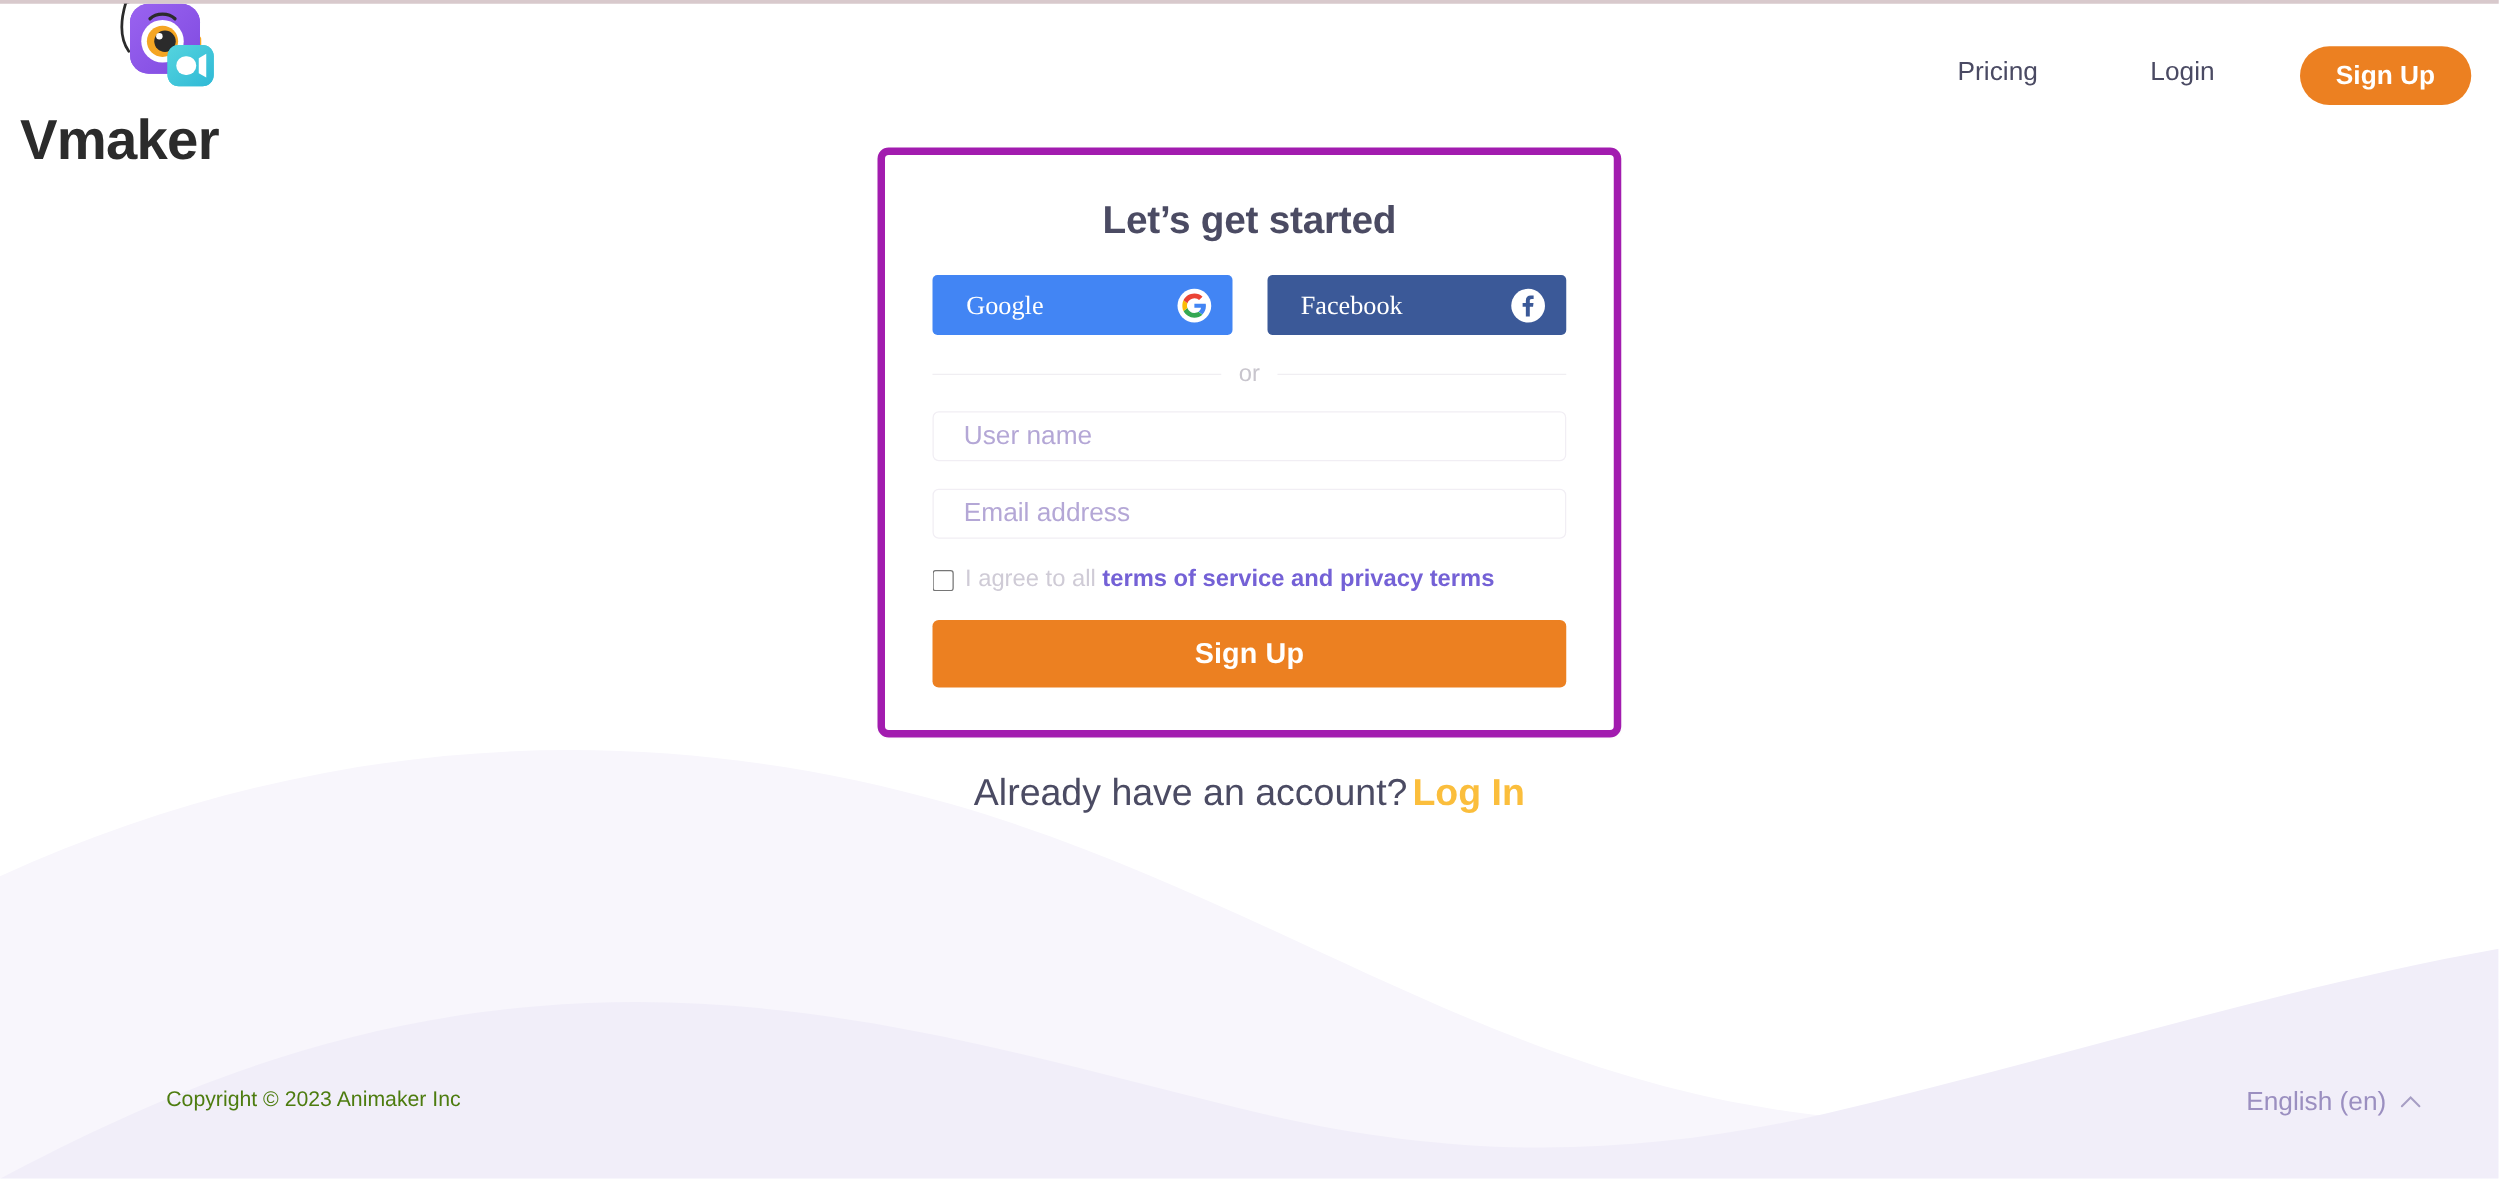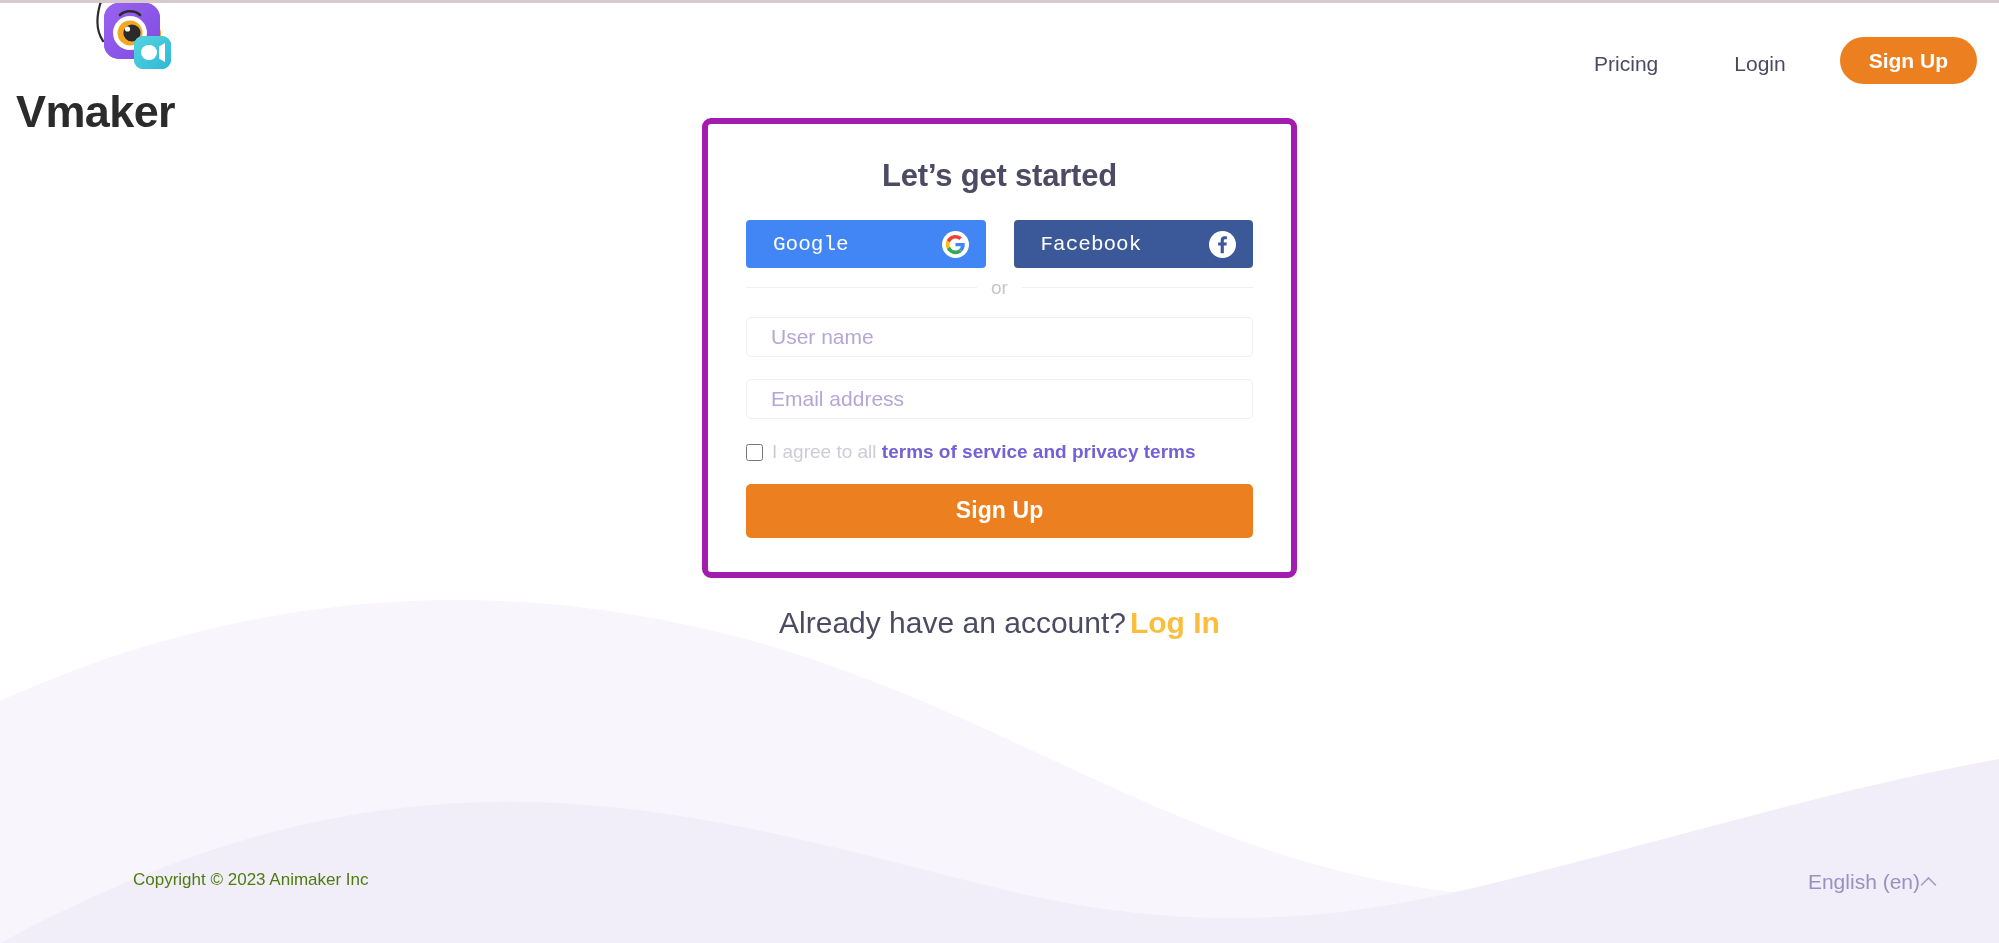--- a/index.html
+++ b/index.html
@@ -56,22 +56,22 @@
     font-size: 45px;
     font-weight: 700;
     color: #2b2b2b;
     letter-spacing: -0.6px;
     line-height: 1;
     margin-left: -4px;
   }
 
   .nav {
     display: flex;
-    align-items: flex-end;
-    gap: 0px;
+    align-items: flex-start;
+    gap: 14px;
   }
 
   .nav-link {
     font-size: 21px;
     color: #4a4a63;
     text-decoration: none;
     padding: 10px 38px;
     line-height: 1;
     cursor: pointer;
   }
@@ -126,21 +126,21 @@
     flex: 1;
     height: 48px;
     border: none;
     border-radius: 4px;
     display: flex;
     align-items: center;
     justify-content: space-between;
     padding: 0 17px 0 27px;
     color: #ffffff;
     font-size: 21px;
-    font-family: Liberation Mono, monospace;
+    font-family: Liberation Serif, serif;
     cursor: pointer;
     gap: 16px;
   }
 
   .social-btn.google { background: #4285f4; }
   .social-btn.facebook { background: #3b5998; }
 
   .social-icon-circle {
     width: 27px;
     height: 27px;
@@ -150,21 +150,21 @@
     align-items: center;
     justify-content: center;
     flex: none;
   }
 
   
   .divider {
     display: flex;
     align-items: center;
     gap: 14px;
-    margin: 10px 0 20px;
+    margin: 22px 0 20px;
   }
   .divider .rule {
     flex: 1;
     height: 1px;
     background: #f0eef2;
   }
   .divider .or {
     font-size: 19px;
     color: #c8c5cd;
     line-height: 1;
@@ -283,20 +283,21 @@
 
   .copyright {
     font-size: 17px;
     color: #4d7c0f;
     line-height: 1;
   }
 
   .lang-select {
     display: flex;
     align-items: center;
+    gap: 11px;
     font-size: 21px;
     color: #9b8fc0;
     cursor: pointer;
     line-height: 1;
   }
 </style>
 </head>
 <body>
 
 <svg class="bg-waves" viewBox="0 0 1999 420" preserveAspectRatio="none">

